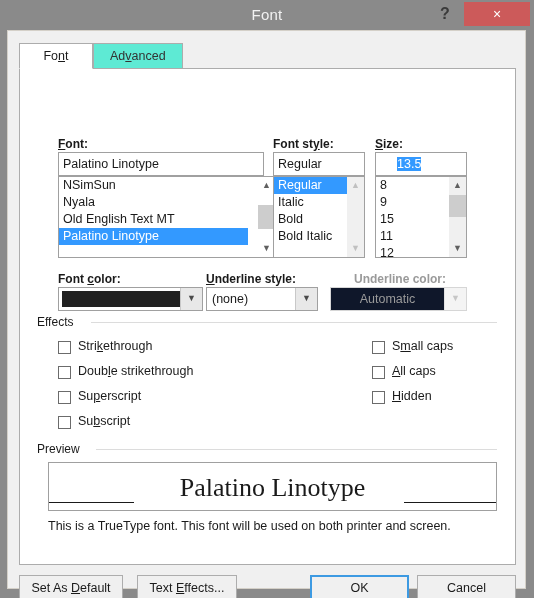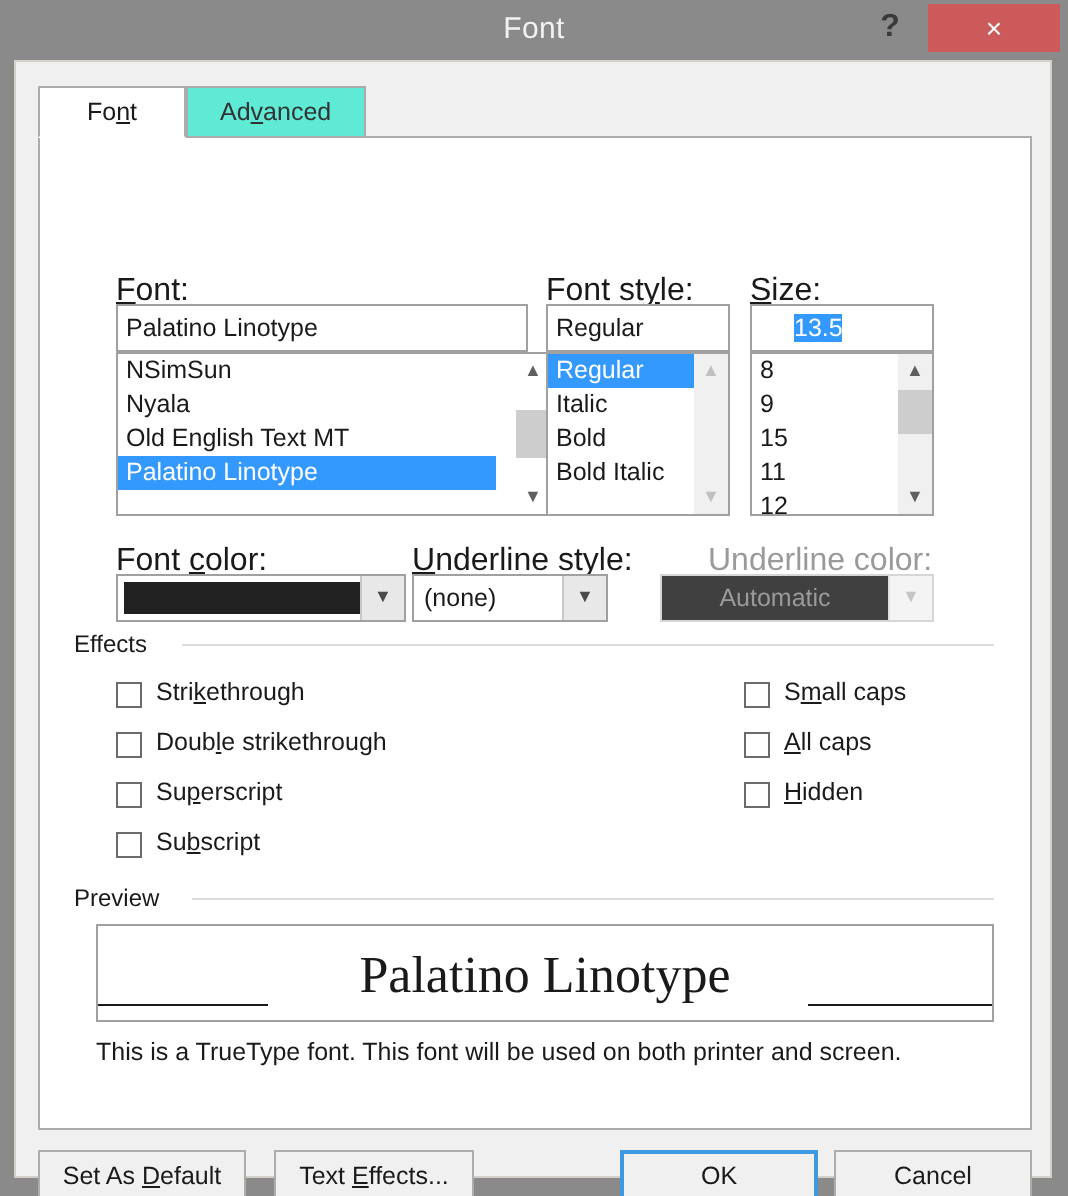--- a/index.html
+++ b/index.html
@@ -119,23 +119,24 @@
     left: 11px; top: 37px;
     width: 497px;
     height: 497px;
     background: #ffffff;
     border: 1px solid #acacac;
     box-sizing: border-box;
   }
 
   .lbl {
     position: absolute;
-    font-size: 16px;
-    color: #1a1a1a;
-    white-space: nowrap;
+    font-size: 12px;
+    color: #1a1a1a;
+    white-space: nowrap;
+    font-weight: bold;
   }
   .lbl.dim { color: #9a9a9a; }
   u.mn { text-decoration: underline; }
 
   
   .combo-input {
     position: absolute;
     box-sizing: border-box;
     border: 1px solid #a0a0a0;
     background: #ffffff;
@@ -210,21 +211,21 @@
   }
 
   
   .dd {
     position: absolute;
     box-sizing: border-box;
     height: 24px;
     border: 1px solid #a0a0a0;
     background: #ffffff;
   }
-  .dd.disabled { border-color: #d6d6d6; background: #404040; padding-left: 20px; }
+  .dd.disabled { border-color: #d6d6d6; background: #0f172a; padding-left: 20px; }
   .dd-text {
     position: absolute;
     left: 5px; top: 0;
     height: 22px;
     line-height: 22px;
     font-size: 12.5px;
     color: #1a1a1a;
   }
   .dd-text.center { left: 0; width: 100%; text-align: center; }
   .dd-text.dim { color: #9a9a9a; }
@@ -419,21 +420,21 @@
       <div class="lbl" style="left:186px; top:203px;"><u class="mn">U</u>nderline style:</div>
       <div class="lbl" style="left:334px; top:203px;" class2="dim">
         <span class="lbl dim" style="position:static;">Underline color:</span>
       </div>
 
       <div class="dd" style="left:38px; top:218px; width:145px;">
         <div class="swatch"></div>
         <div class="dd-btn">▼</div>
       </div>
 
-      <div class="dd" style="left:186px; top:218px; width:98px;">
+      <div class="dd" style="left:186px; top:218px; width:112px;">
         <div class="dd-text">(none)</div>
         <div class="dd-btn">▼</div>
       </div>
 
       <div class="dd disabled" style="left:310px; top:218px; width:137px;">
         <div class="dd-text center dim" style="padding-right:22px; box-sizing:border-box;">Automatic</div>
         <div class="dd-btn disabled">▼</div>
       </div>
 
       <div class="group-label" style="left:17px; top:246px;">Effects</div>

